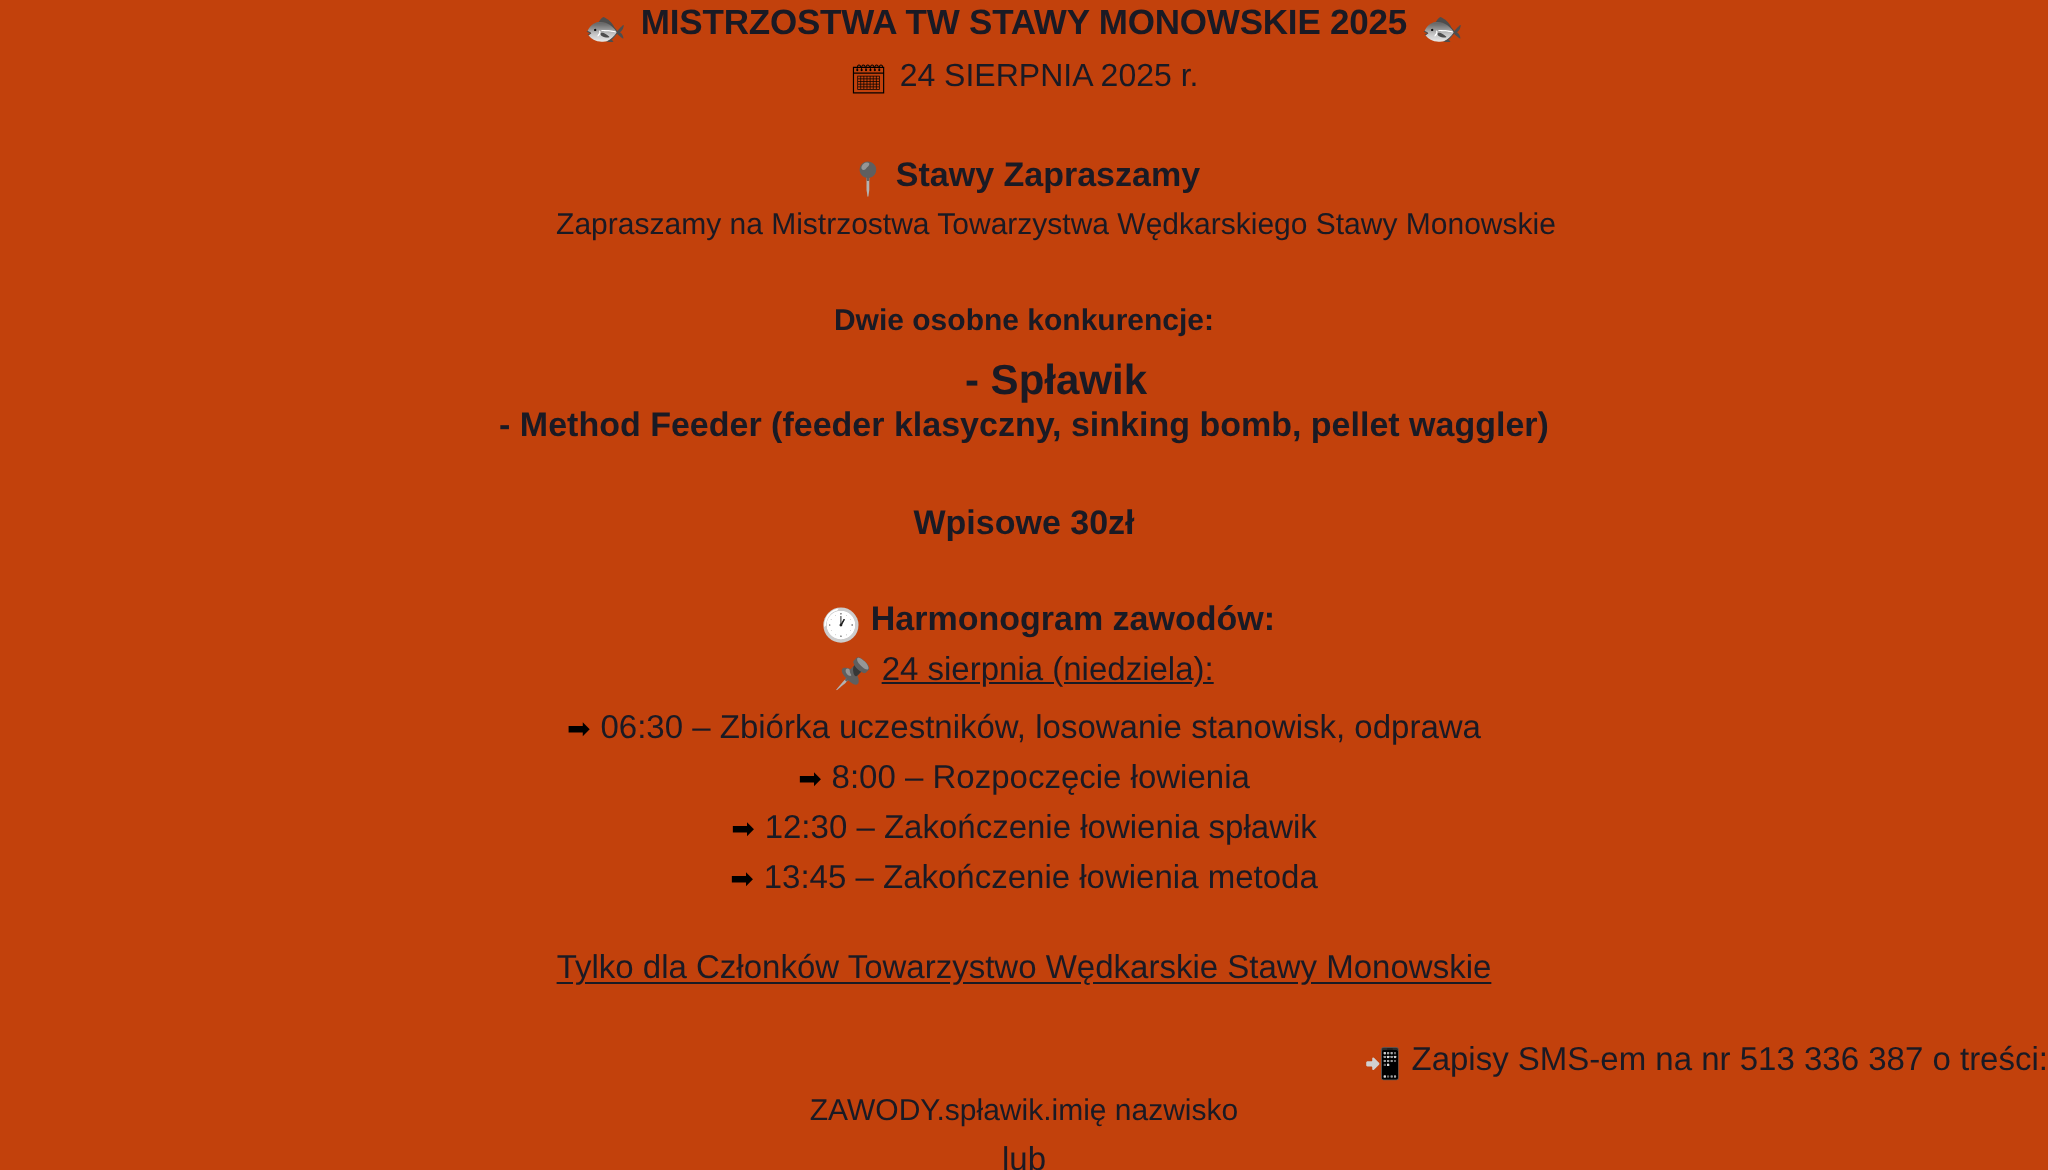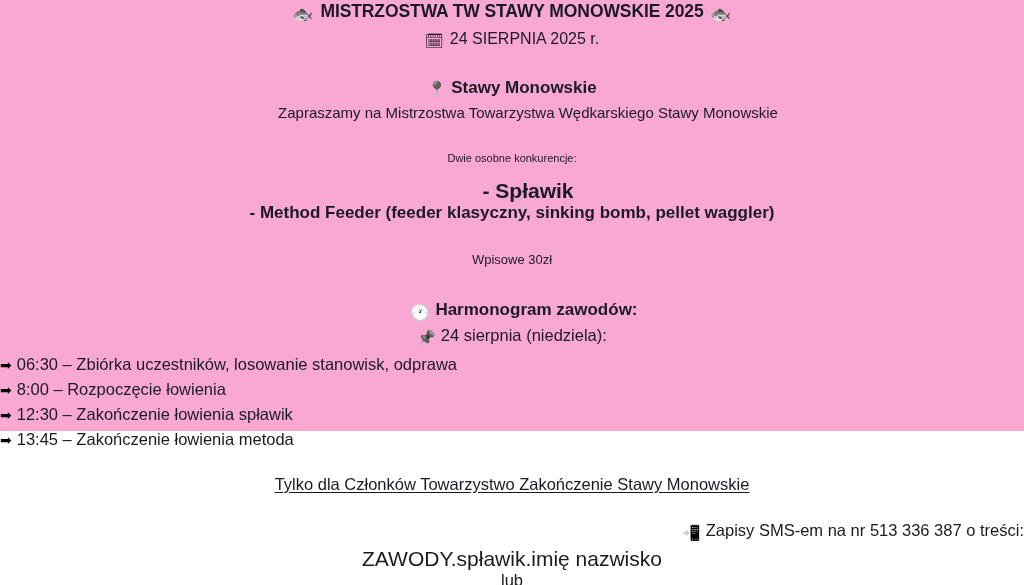--- a/index.html
+++ b/index.html
@@ -10,22 +10,22 @@
     width: 1024px;
     height: 585px;
     background: #ffffff;
     font-family: "Liberation Sans", "DejaVu Sans", sans-serif;
     color: #1a1a24;
     overflow: hidden;
   }
   .page {
     position: relative;
     width: 1024px;
-    height: 431px;
-    background: #f9a8d4;
+    height: 585px;
+    background: #c2410c;
     box-sizing: border-box;
     padding: 0;
   }
   .line {
     width: 100%;
     text-align: center;
     line-height: 1.0;
     white-space: nowrap;
   }
   .ico {
@@ -72,22 +72,22 @@
     left: 16px;
     font-size: 15px;
     font-weight: normal;
   }
 
   
   .cat-head {
     position: absolute;
     top: 153px;
     left: 0;
-    font-size: 11px;
-    font-weight: normal;
+    font-size: 15px;
+    font-weight: bold;
   }
   .cat-1 {
     position: absolute;
     top: 180px;
     left: 16px;
     font-size: 21px;
     font-weight: bold;
   }
   .cat-2 {
     position: absolute;
@@ -95,52 +95,54 @@
     left: 0;
     font-size: 17px;
     font-weight: bold;
   }
 
   
   .fee-row {
     position: absolute;
     top: 253px;
     left: 0;
-    font-size: 13px;
-    font-weight: normal;
+    font-size: 17px;
+    font-weight: bold;
   }
 
   
   .sched-head {
     position: absolute;
     top: 301px;
     left: 0;
     font-size: 17px;
     font-weight: bold;
     padding-left: 12px;
   }
   .sched-head .ico { font-size: 16px; margin-right: 5px; vertical-align: -0.16em; }
 
   .sched-date {
     position: absolute;
     top: 327px;
     left: 0;
     font-size: 16.5px;
     font-weight: normal;
+    text-decoration: underline;
   }
   .sched-date .ico { font-size: 15px; margin-right: 5px; vertical-align: -0.16em; }
 
   .sched-list {
     position: absolute;
     top: 352px;
     left: 0;
     width: 100%;
   }
   .sched-item {
     width: 100%;
+    text-align: center;
     font-size: 16.5px;
     font-weight: normal;
     line-height: 25px;
     white-space: nowrap;
   }
   .sched-item .ico {
     font-size: 14px;
     margin-right: 5px;
     vertical-align: 0.02em;
   }
@@ -166,21 +168,21 @@
     font-size: 16.5px;
     font-weight: normal;
     text-align: right;
   }
   .sms-row .ico { font-size: 15px; margin-right: 5px; vertical-align: -0.16em; }
 
   .sms-body {
     position: absolute;
     top: 548px;
     left: 0;
-    font-size: 21px;
+    font-size: 15px;
     font-weight: normal;
   }
 
   .sms-or {
     position: absolute;
     top: 572px;
     left: 0;
     font-size: 16.5px;
     font-weight: normal;
   }
@@ -192,21 +194,21 @@
 
   <div class="line title-row">
     <span class="ico">🐟</span><span class="title-text">MISTRZOSTWA TW STAWY MONOWSKIE 2025</span><span class="ico">🐟</span>
   </div>
 
   <div class="line date-row">
     <span class="ico">🗓</span><span>24 SIERPNIA 2025 r.</span>
   </div>
 
   <div class="line place-row">
-    <span class="ico">📍</span><span>Stawy Monowskie</span>
+    <span class="ico">📍</span><span>Stawy Zapraszamy</span>
   </div>
 
   <div class="line invite-row">Zapraszamy na Mistrzostwa Towarzystwa Wędkarskiego Stawy Monowskie</div>
 
   <div class="line cat-head">Dwie osobne konkurencje:</div>
   <div class="line cat-1">- Spławik</div>
   <div class="line cat-2">- Method Feeder (feeder klasyczny, sinking bomb, pellet waggler)</div>
 
   <div class="line fee-row">Wpisowe 30zł</div>
 
@@ -227,21 +229,21 @@
     </div>
     <div class="sched-item">
       <span class="ico">➡</span><span>12:30 – Zakończenie łowienia spławik</span>
     </div>
     <div class="sched-item">
       <span class="ico">➡</span><span>13:45 – Zakończenie łowienia metoda</span>
     </div>
   </div>
 
   <div class="line members-row">
-    <span class="u">Tylko dla Członków Towarzystwo Zakończenie Stawy Monowskie</span>
+    <span class="u">Tylko dla Członków Towarzystwo Wędkarskie Stawy Monowskie</span>
   </div>
 
   <div class="line sms-row">
     <span class="ico">📲</span><span>Zapisy SMS-em na nr 513 336 387 o treści:</span>
   </div>
 
   <div class="line sms-body">ZAWODY.spławik.imię nazwisko</div>
 
   <div class="line sms-or">lub</div>
 

